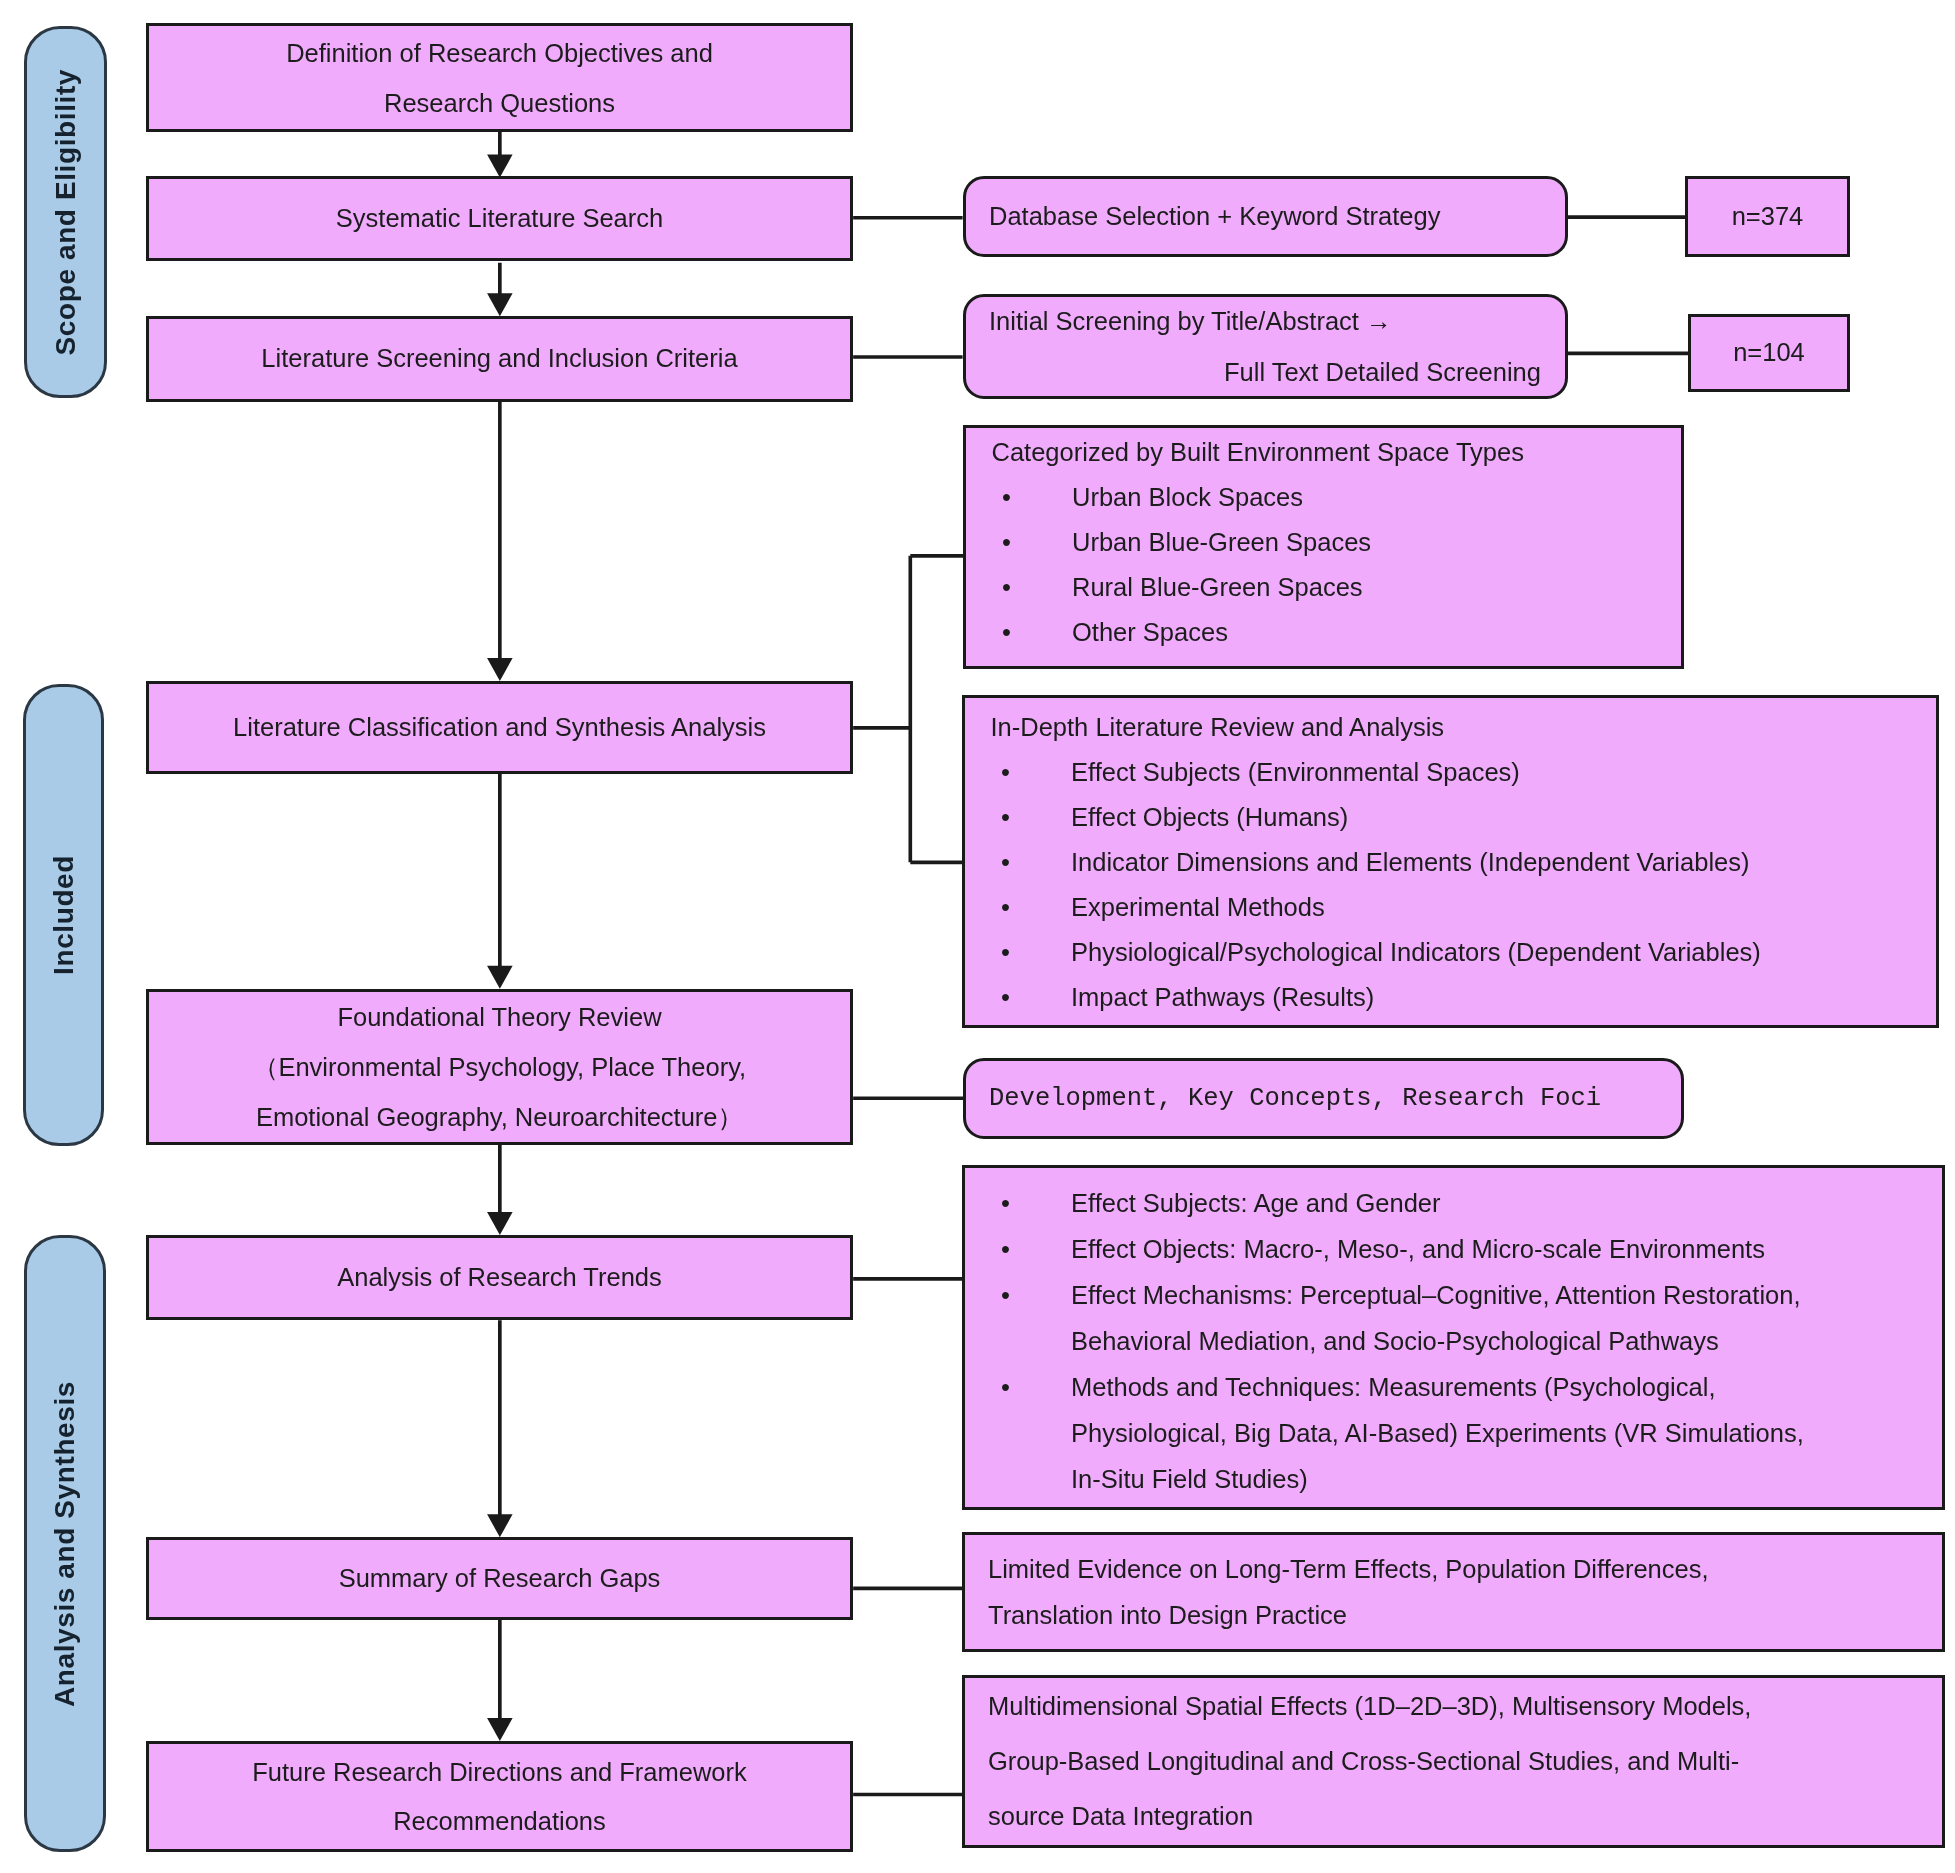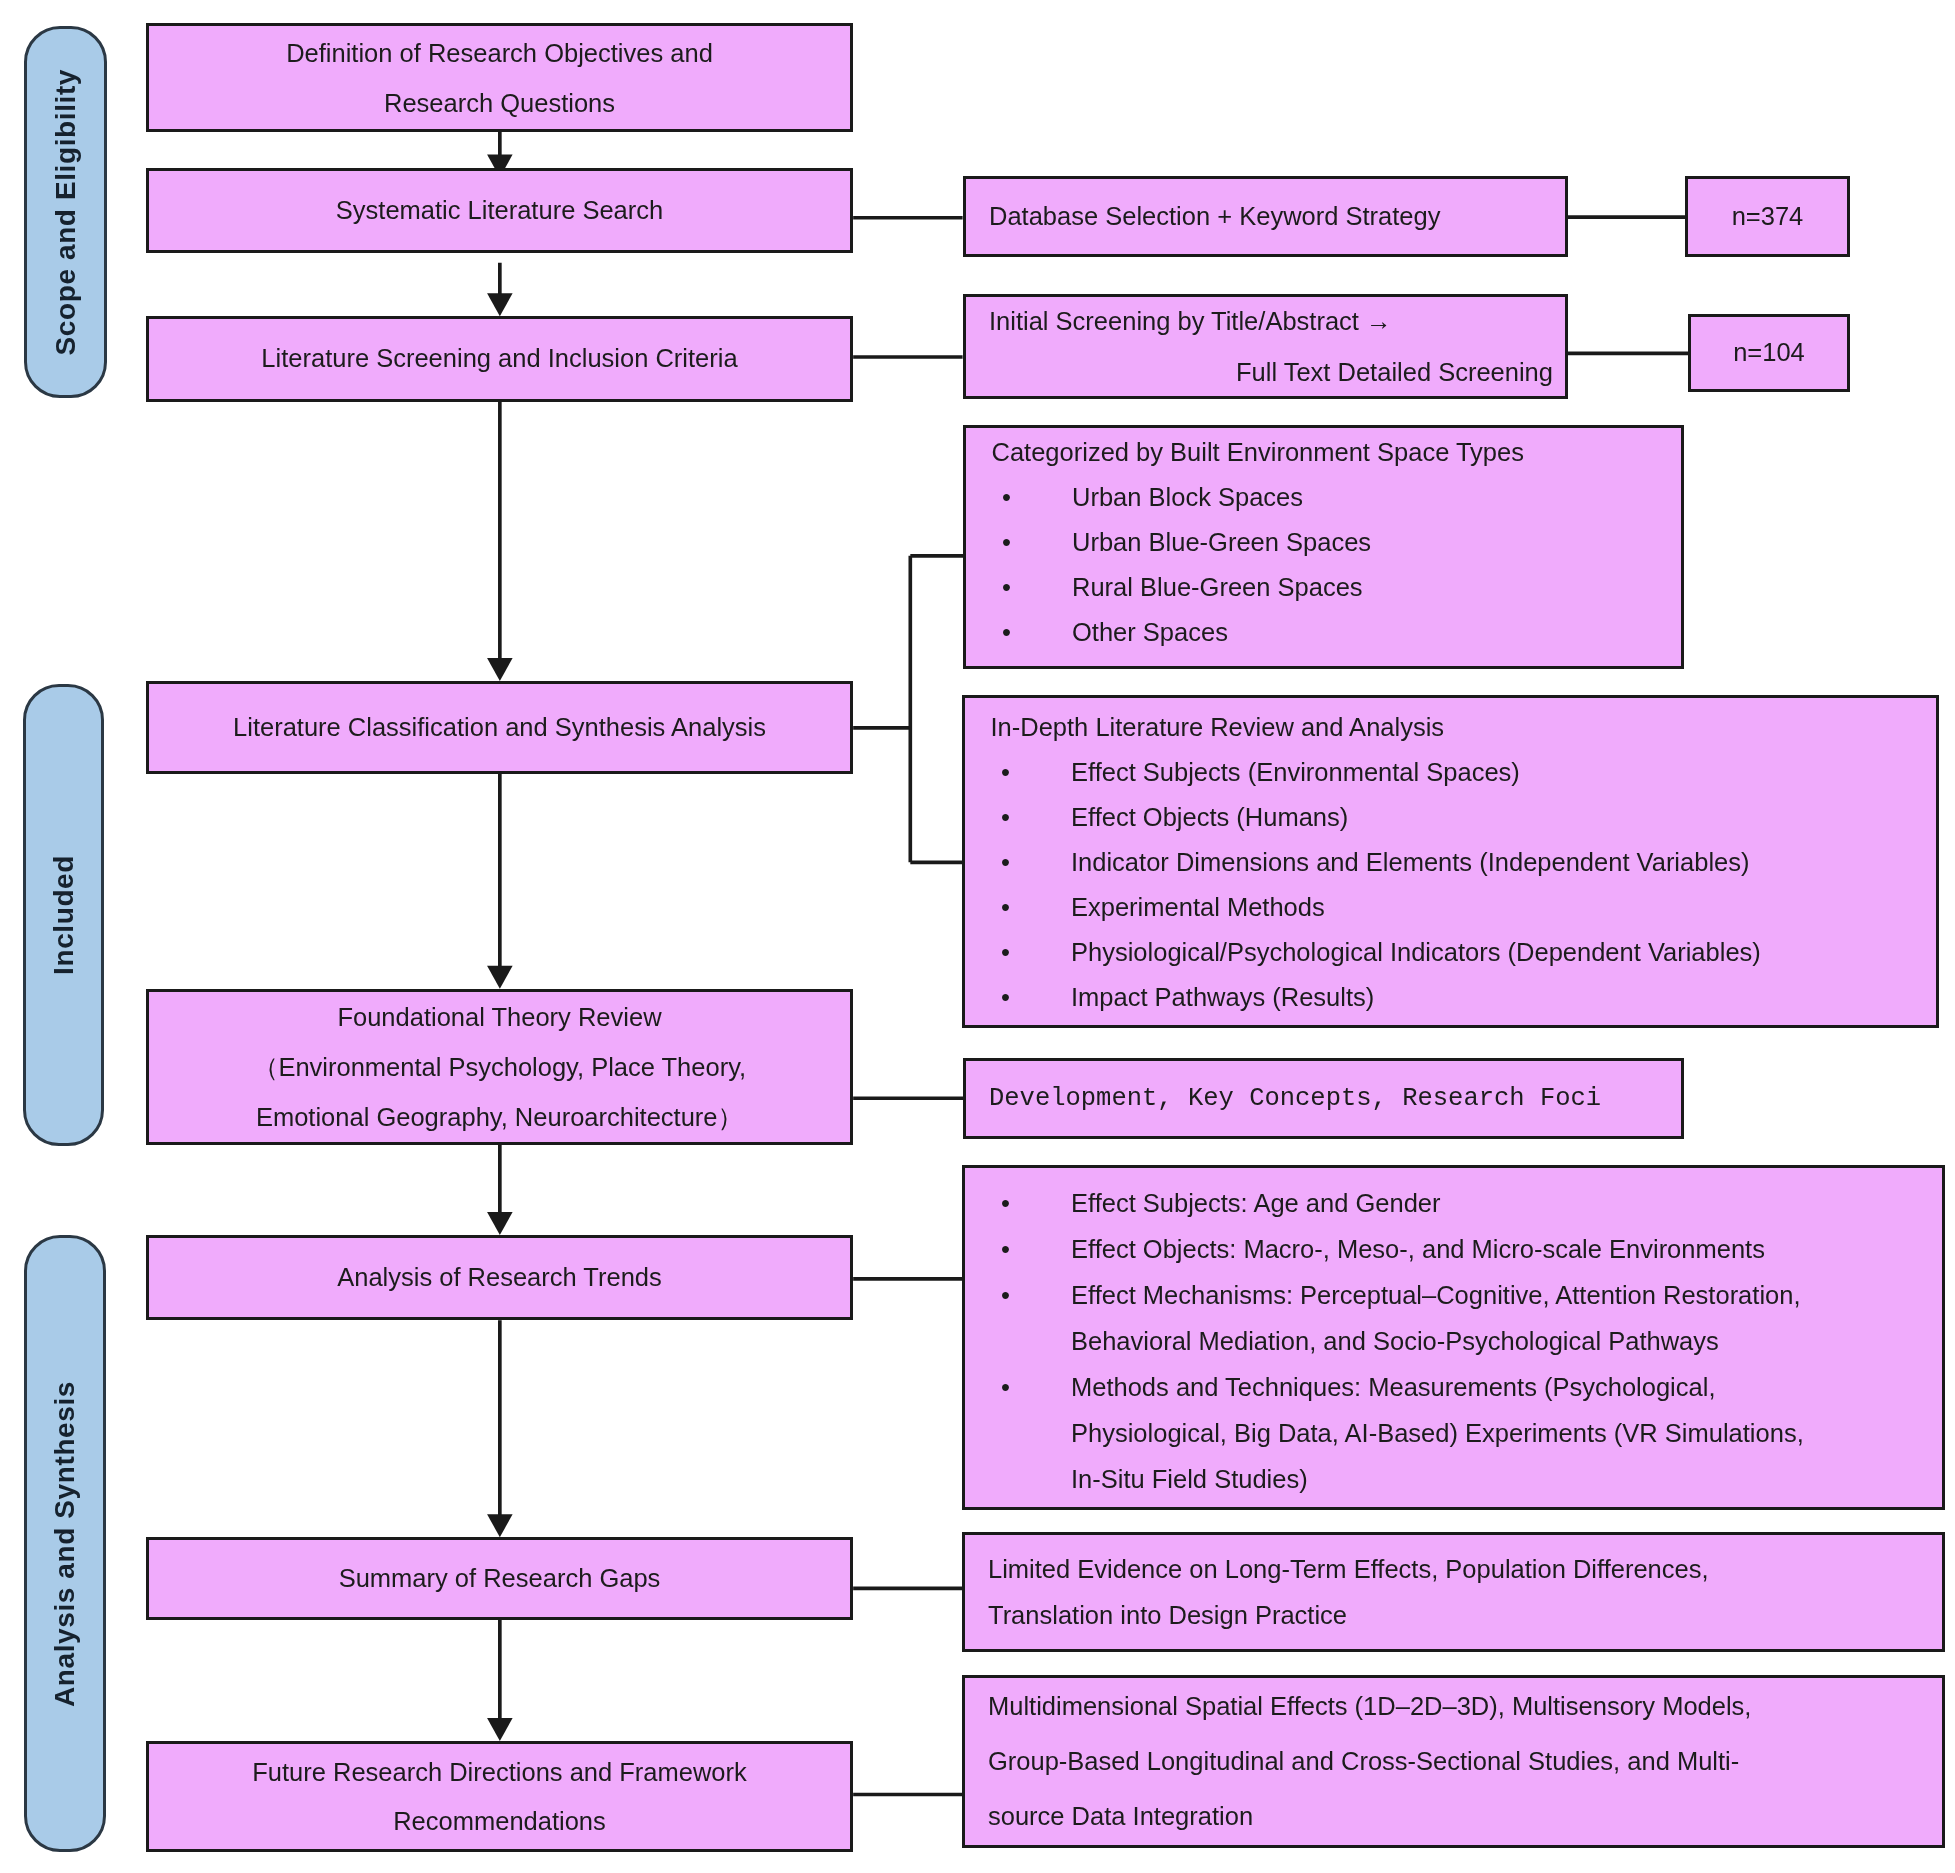--- a/index.html
+++ b/index.html
@@ -9,21 +9,21 @@
 
   .ribbon{position:absolute;background:#A9CBE8;border:3.6px solid #2b3844;border-radius:36px;
           box-sizing:border-box;display:flex;align-items:center;justify-content:center;}
   .ribbon .rlabel{writing-mode:vertical-rl;transform:rotate(180deg);font-weight:bold;
           font-size:28px;color:#16222e;letter-spacing:0.6px;white-space:nowrap;}
 
   .box{position:absolute;background:#f0abfc;border:3px solid #1a1a1a;box-sizing:border-box;
        font-size:25.5px;line-height:1.25;}
   .ctr{display:flex;align-items:center;justify-content:center;text-align:center;flex-direction:column;}
   .ctr .ln{line-height:50px;}
-  .left-mid{display:flex;flex-direction:column;justify-content:center;padding-left:23px;padding-right:12px;}
+  .left-mid{display:flex;flex-direction:column;justify-content:center;padding-left:23px;padding-right:24px;border-radius:21px;}
   .left-mid .ln{line-height:51px;}
   .nbox{display:flex;align-items:center;justify-content:center;}
 
   .detail{padding-top:8.5px;}
   .detail .dtitle{padding-left:25.5px;line-height:45px;}
   .detail ul{margin:0;padding:0 12px 0 27px;list-style:none;}
   .detail li{position:relative;padding-left:79px;line-height:45px;}
   .detail li::before{content:"\2022";position:absolute;left:9px;}
   .detail li .ln{line-height:45px;}
 
@@ -82,21 +82,21 @@
   </div>
   <div class="ribbon" style="left:24px;top:1235px;width:82px;height:617px;">
     <span class="rlabel">Analysis and Synthesis</span>
   </div>
 
   <div class="box ctr" style="left:146px;top:23px;width:707px;height:109px;">
     <div class="ln">Definition of Research Objectives and</div>
     <div class="ln">Research Questions</div>
   </div>
 
-  <div class="box ctr" style="left:146px;top:168px;width:707px;height:85px;">
+  <div class="box ctr" style="left:146px;top:176px;width:707px;height:85px;">
     <div>Systematic Literature Search</div>
   </div>
 
   <div class="box ctr" style="left:146px;top:316px;width:707px;height:86px;">
     <div>Literature Screening and Inclusion Criteria</div>
   </div>
 
   <div class="box ctr" style="left:146px;top:681px;width:707px;height:93px;">
     <div>Literature Classification and Synthesis Analysis</div>
   </div>

